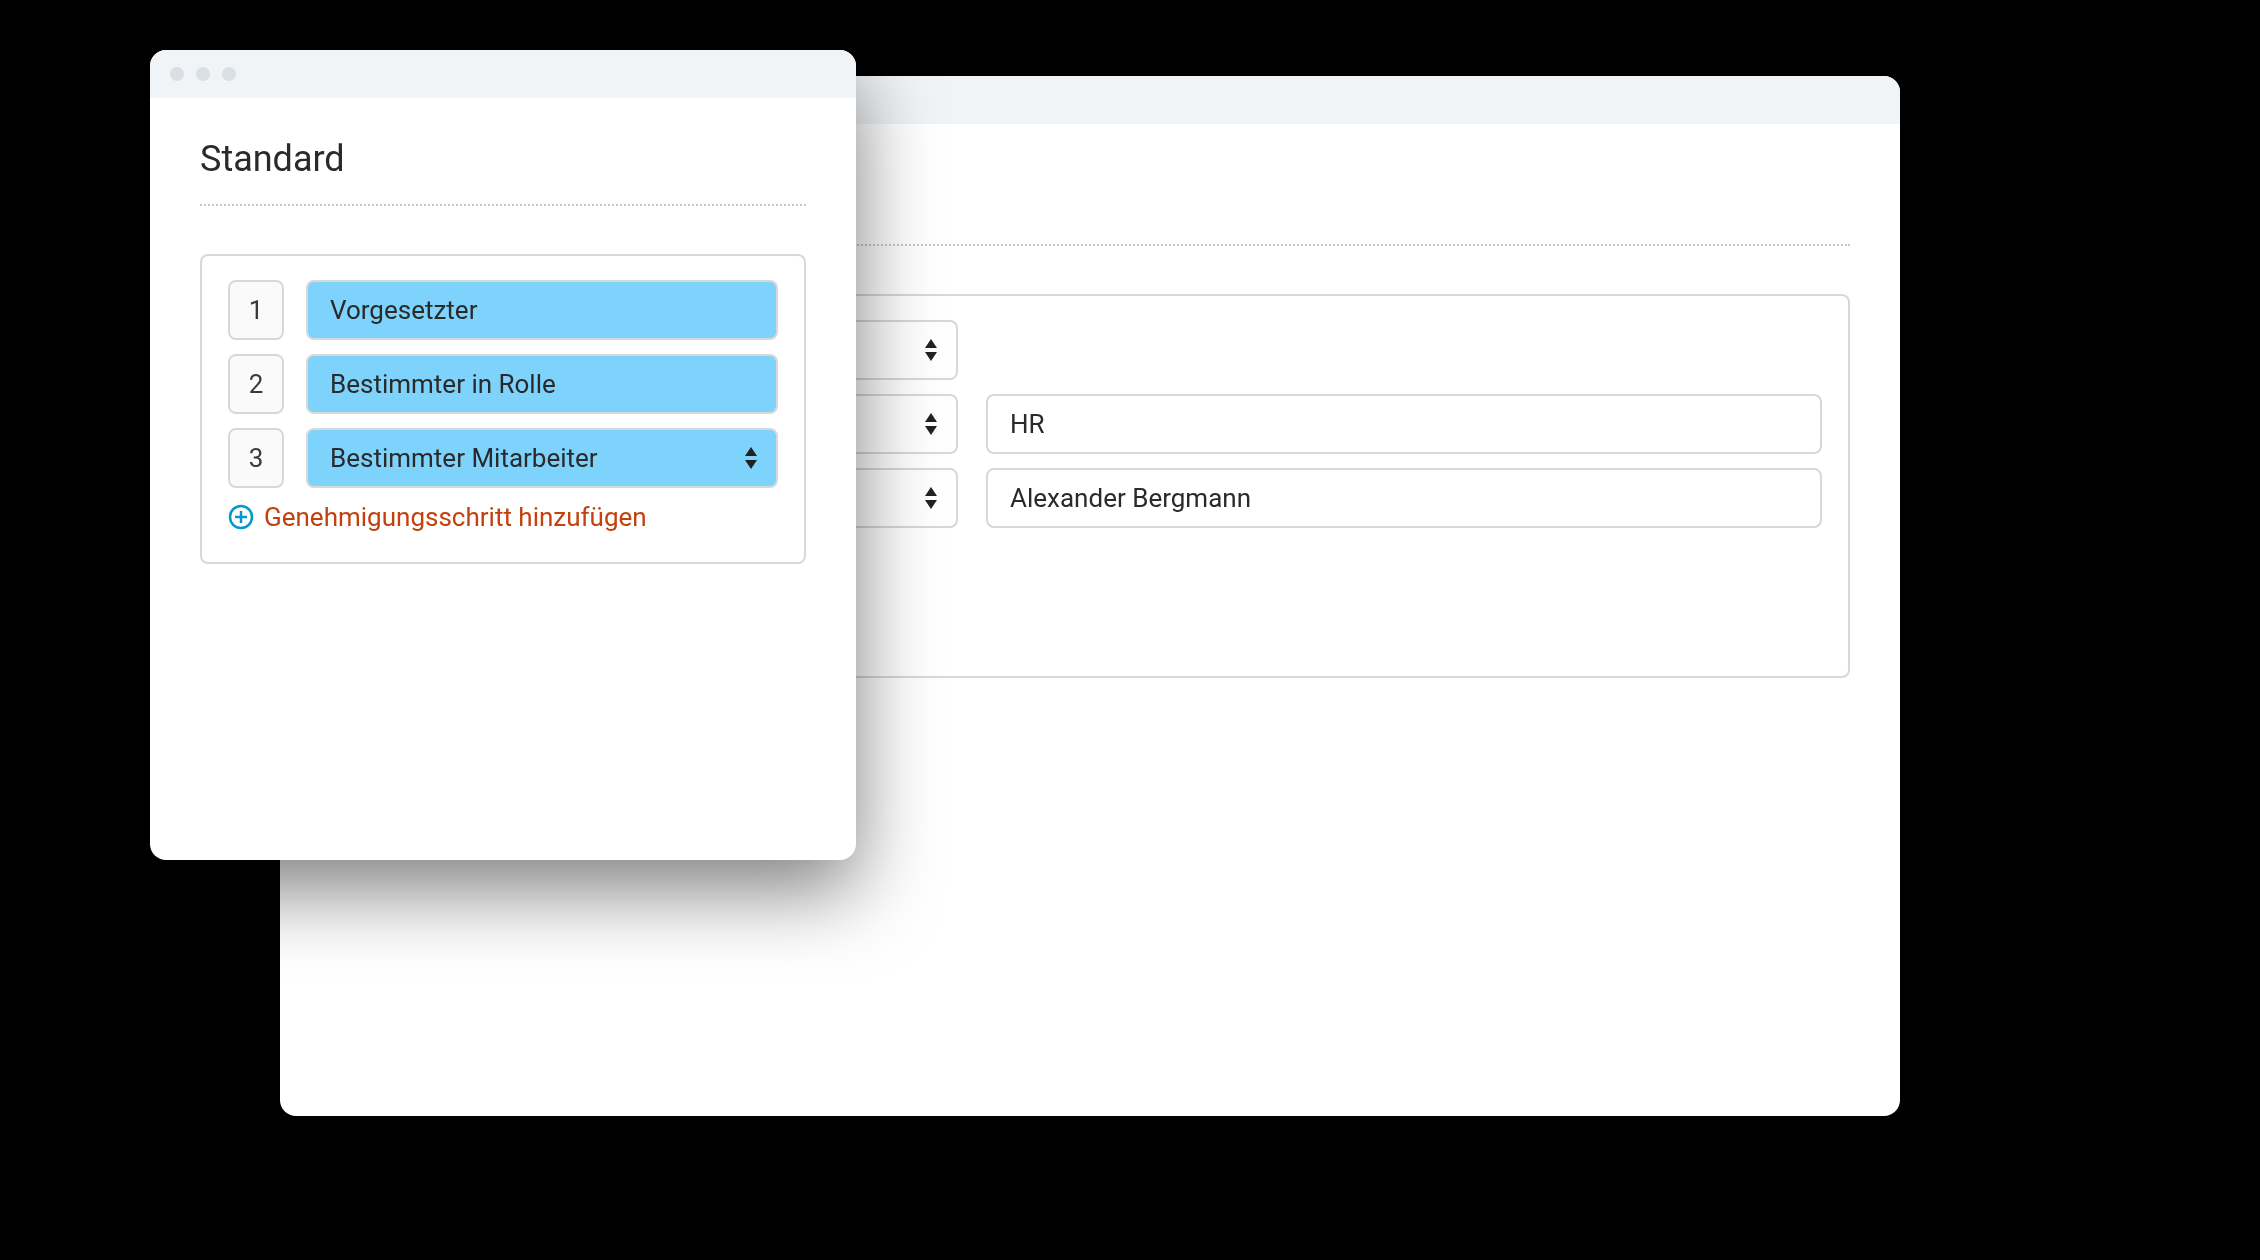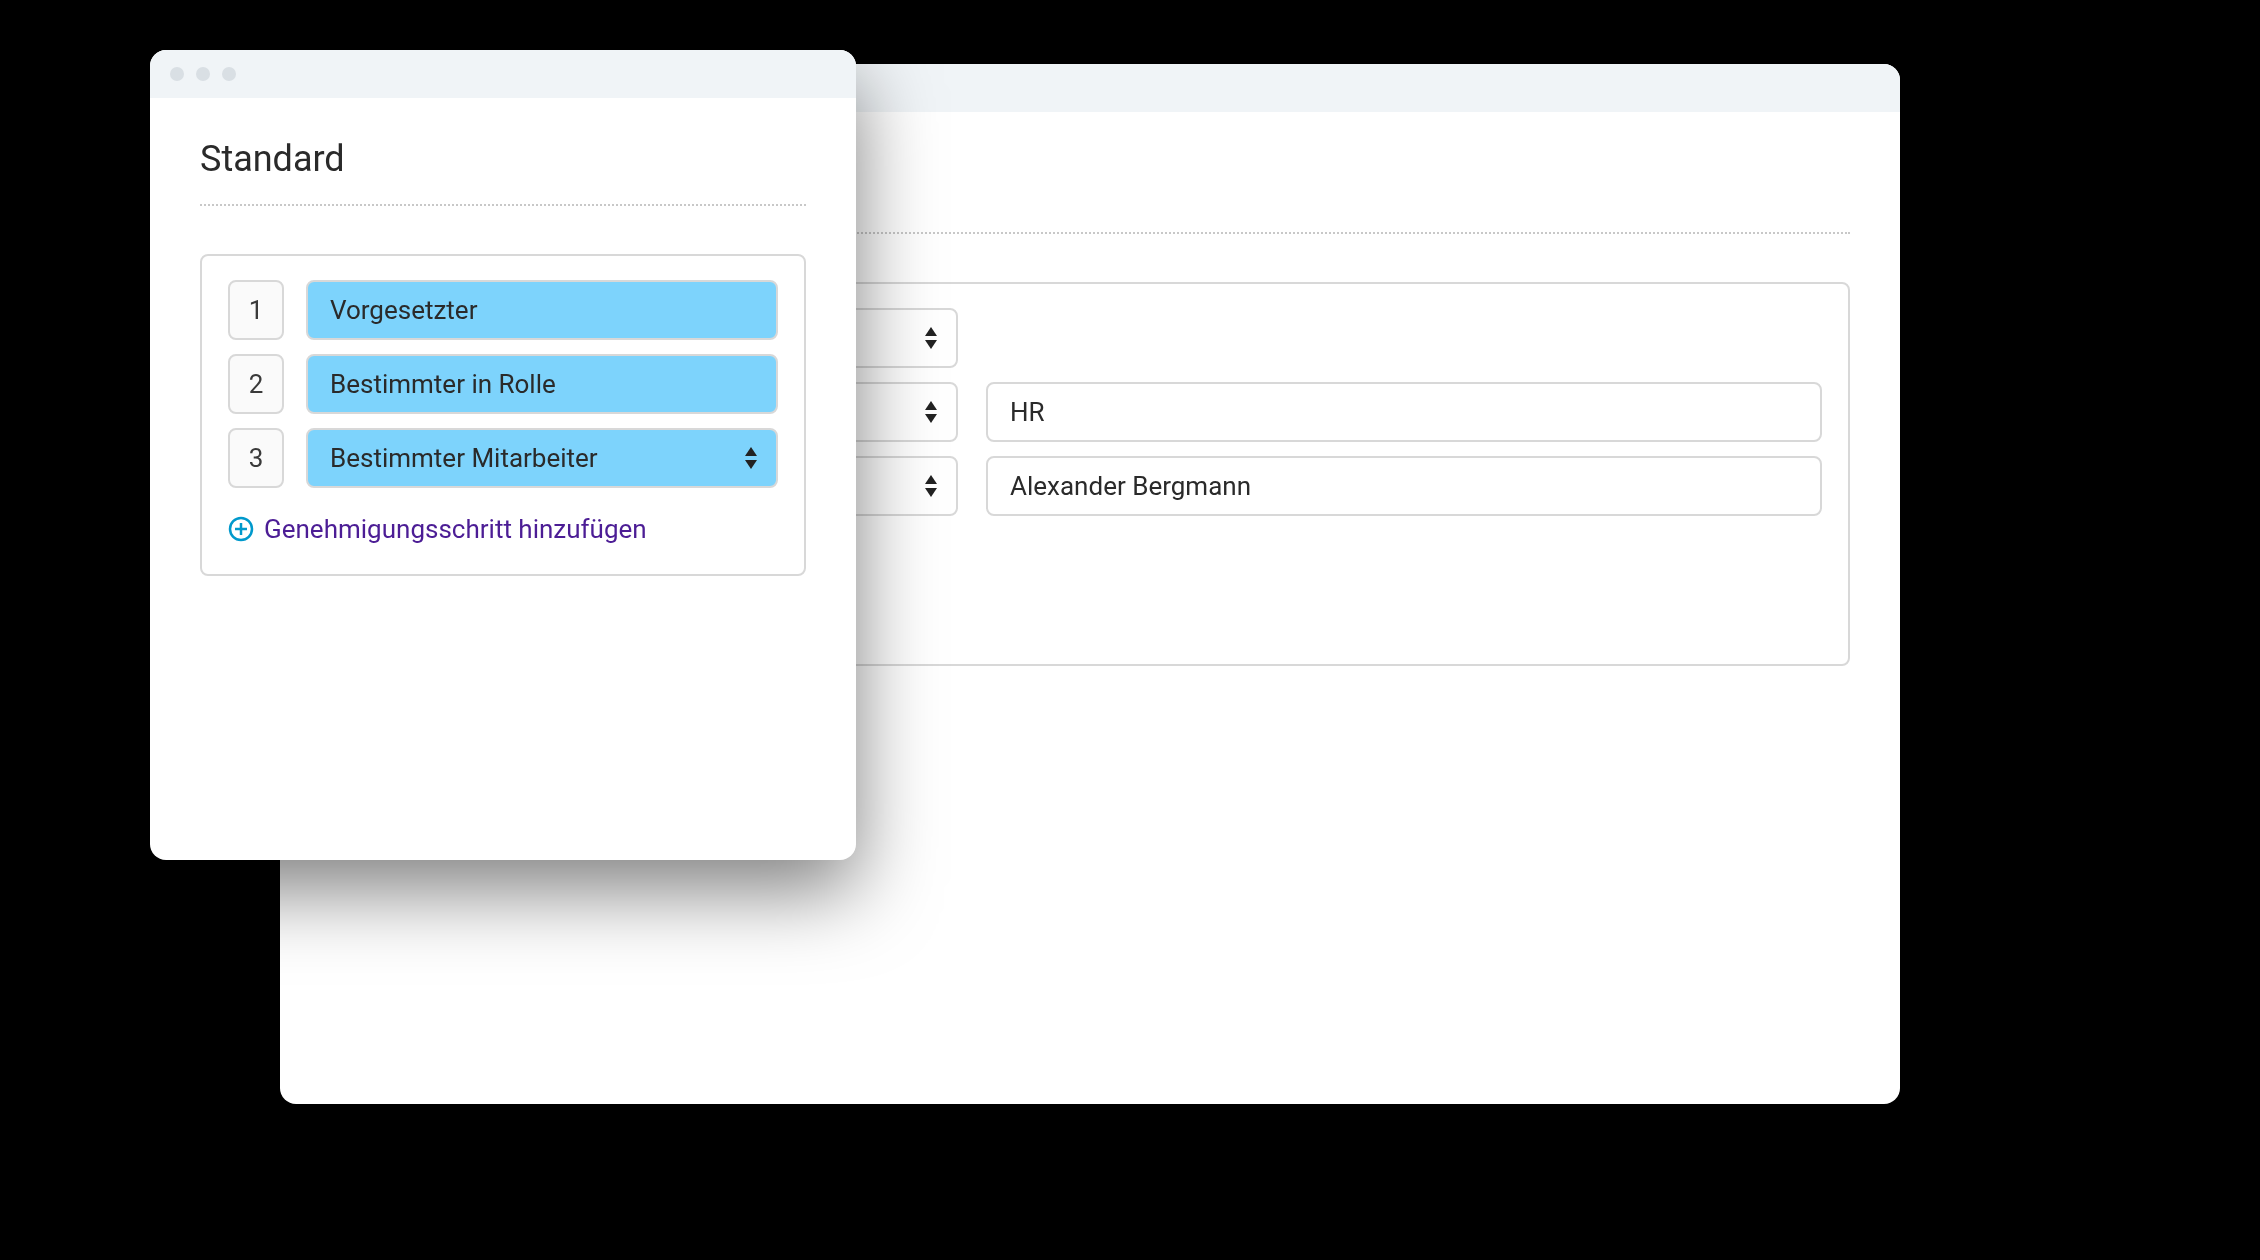--- a/index.html
+++ b/index.html
@@ -16,21 +16,21 @@
   overflow: hidden;
 }
 .window {
   position: absolute;
   background: #fff;
   border-radius: 16px;
   overflow: hidden;
 }
 .window-back {
   left: 280px;
-  top: 64px;
+  top: 76px;
   width: 1620px;
   height: 1040px;
   box-shadow: 0 20px 60px rgba(0,0,0,0.4);
 }
 .window-front {
   left: 150px;
   top: 50px;
   width: 706px;
   height: 810px;
   box-shadow: 0 30px 80px rgba(0,0,0,0.5);
@@ -120,24 +120,23 @@
   flex-direction: column;
   gap: 2px;
 }
 .stepper svg {
   display: block;
 }
 .add-link {
   display: inline-flex;
   align-items: center;
   gap: 10px;
-  color: #4c1d95;
+  color: #c2410c;
   font-size: 26px;
   cursor: pointer;
-  margin-top: 12px;
 }
 .add-link svg {
   flex-shrink: 0;
 }
 .back-row {
   display: flex;
   align-items: stretch;
   gap: 28px;
   margin-bottom: 14px;
 }

